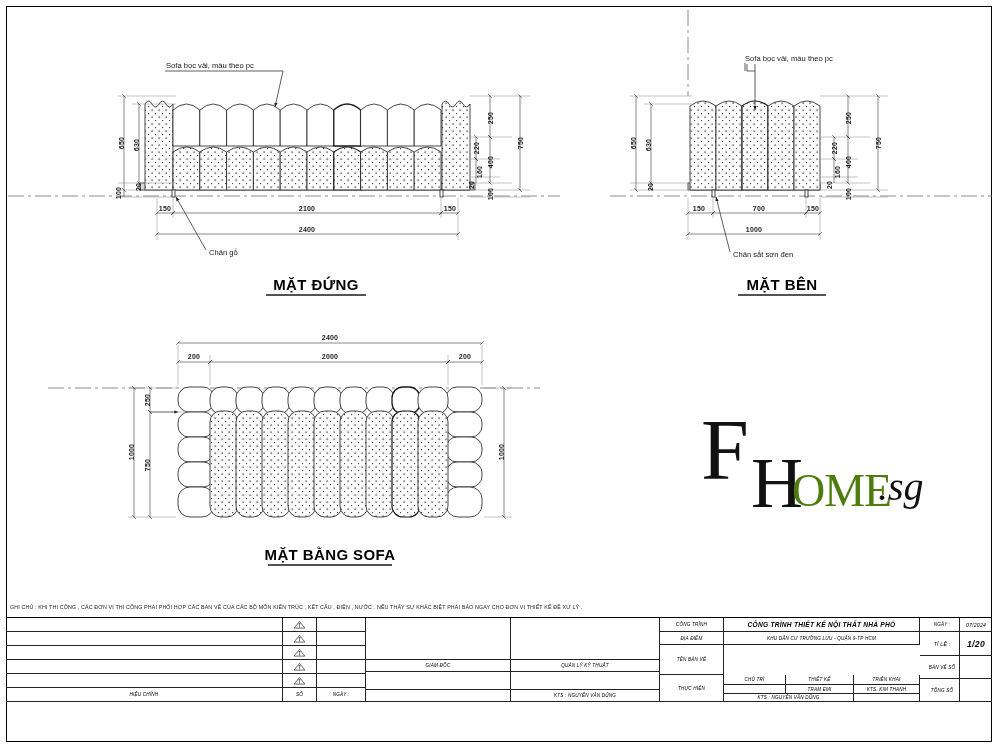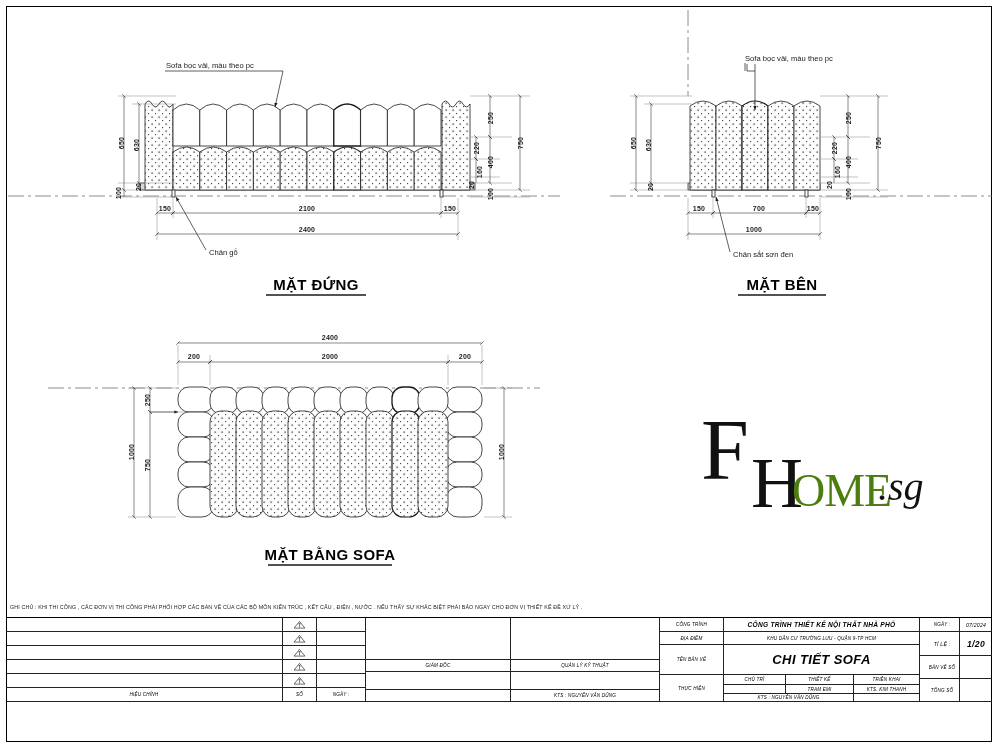--- a/index.html
+++ b/index.html
@@ -549,21 +549,20 @@
     <div class="cell" style="left:360px;top:72px;width:145px; height:12px;"></div>
     <div class="cell t5" style="left:505px;top:72px;width:149px; height:12px;">KTS : NGUYỄN VĂN DŨNG</div>
 
     <div class="cell t5" style="left:654px;top:0;  width:64px;  height:14px;">CÔNG TRÌNH</div>
     <div class="cell t7" style="left:718px;top:0;  width:196px; height:14px;">CÔNG TRÌNH THIẾT KẾ NỘI THẤT NHÀ PHỐ</div>
 
     <div class="cell t5" style="left:654px;top:14px;width:64px;  height:13px;">ĐỊA ĐIỂM</div>
     <div class="cell t5" style="left:718px;top:14px;width:196px; height:13px;">KHU DÂN CƯ TRƯỜNG LƯU - QUẬN 9-TP HCM</div>
 
     <div class="cell t5" style="left:654px;top:27px;width:64px;  height:30px;">TÊN BẢN VẼ</div>
-    <div class="cell t13" style="left:718px;top:27px;width:196px; height:30px;">CHI TIẾT SOFA</div>
 
     <div class="cell t5" style="left:654px;top:57px;width:64px;  height:27px;">THỰC HIỆN</div>
 
     <div class="cell t5" style="left:718px;top:57px;width:62px;  height:10px;">CHỦ TRÌ</div>
     <div class="cell t5" style="left:780px;top:57px;width:68px;  height:10px;">THIẾT KẾ</div>
     <div class="cell t5" style="left:848px;top:57px;width:66px;  height:10px;">TRIỂN KHAI</div>
 
     <div class="cell t5" style="left:718px;top:67px;width:62px;  height:9px;"></div>
     <div class="cell t5" style="left:780px;top:67px;width:68px;  height:9px;">TRAM EMI</div>
     <div class="cell t5" style="left:848px;top:67px;width:66px;  height:9px;">KTS. KIM THANH</div>

